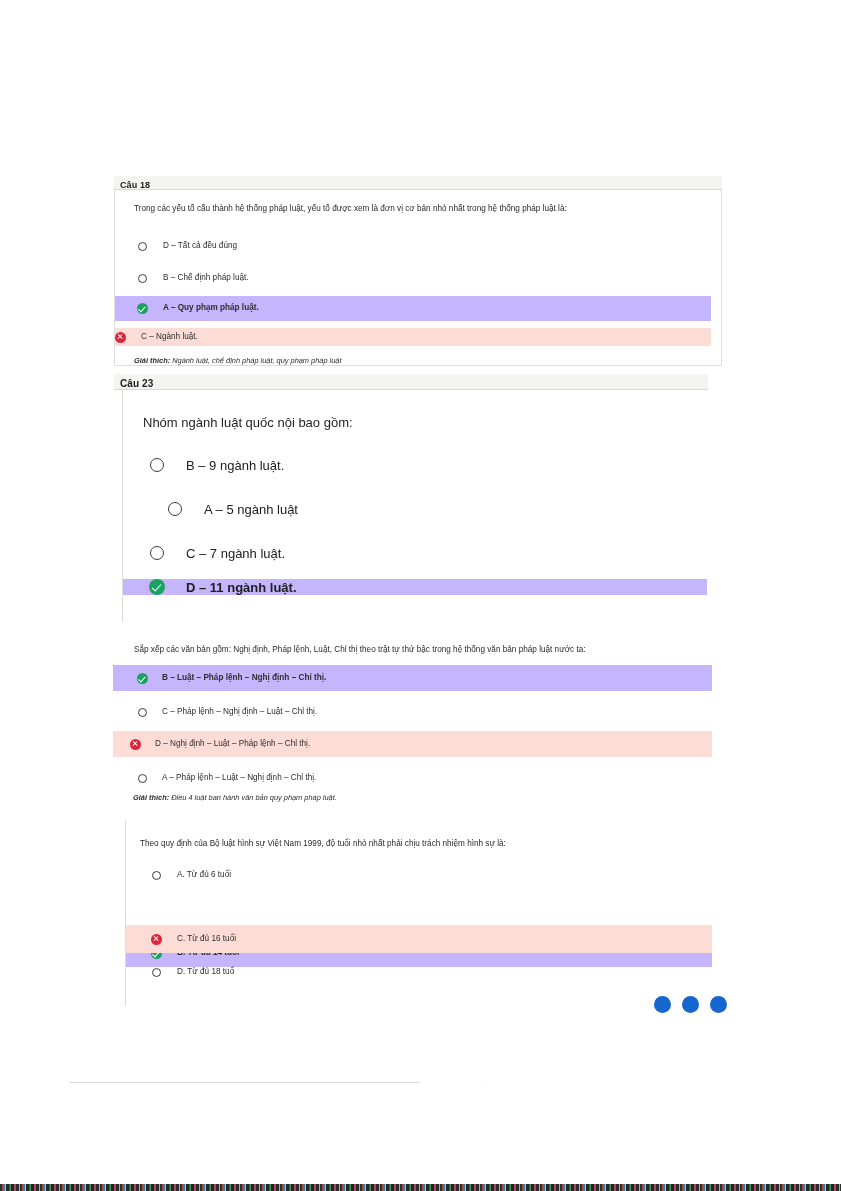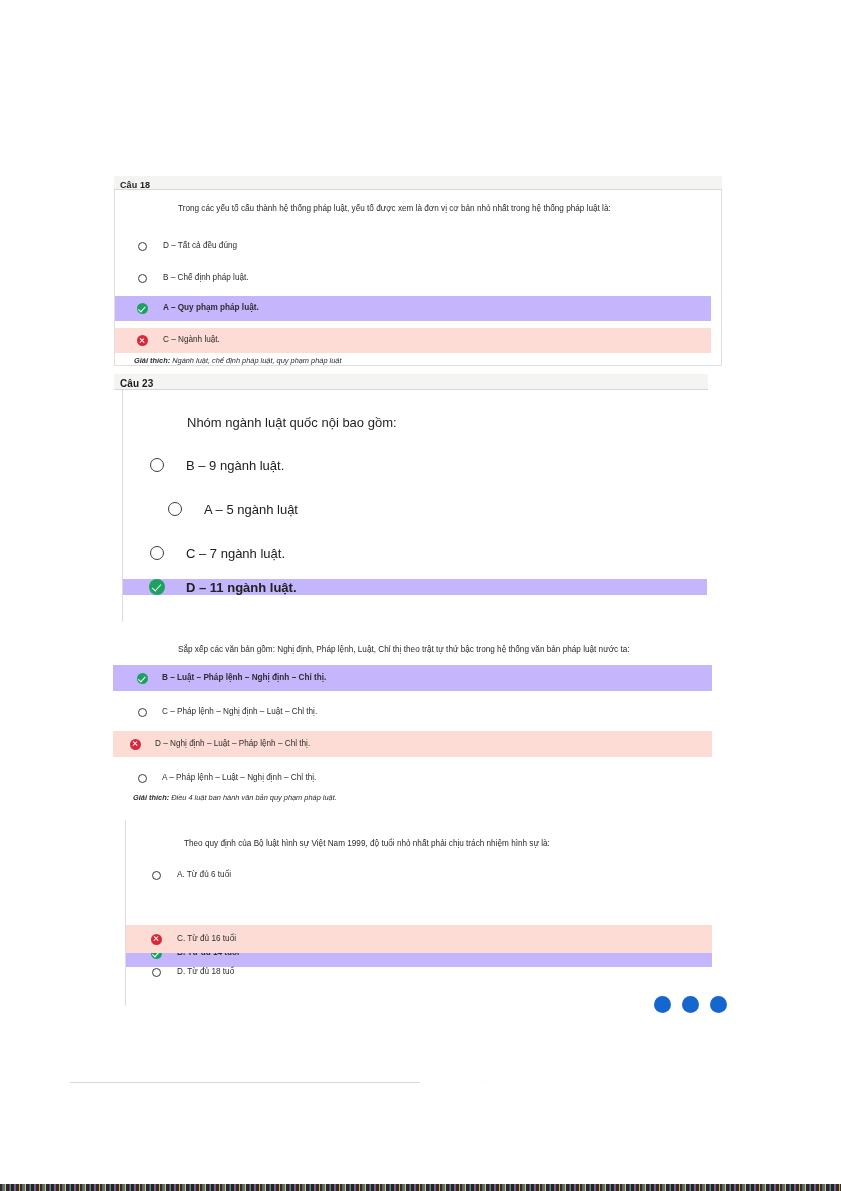--- a/index.html
+++ b/index.html
@@ -40,21 +40,20 @@
     border-left: 1px solid #dcdcd8;
   }
 
   
   .q-text {
     position: absolute;
     font-size: 8.2px;
     color: #2a2a2a;
     line-height: 1.35;
     white-space: nowrap;
-    margin-left: 44px;
   }
   .q-text.big {
     font-size: 13px;
     color: #1f1f1f;
   }
 
   
   .opt {
     position: absolute;
     display: flex;
@@ -192,21 +191,21 @@
   <span class="label" style="margin-left:16px;">D – Tất cả đều đúng</span>
 </div>
 <div class="opt" style="left:115px; top:265px; width:596px; height:26px; padding-left:23px;">
   <span class="radio"></span>
   <span class="label" style="margin-left:16px;">B – Chế định pháp luật.</span>
 </div>
 <div class="opt correct" style="left:115px; top:296px; width:596px; height:25px; padding-left:22px;">
   <span class="badge-ok"></span>
   <span class="label" style="margin-left:15px;">A – Quy phạm pháp luật.</span>
 </div>
-<div class="opt wrong" style="left:115px; top:328px; width:596px; height:25px; padding-left:22px;">
+<div class="opt wrong" style="left:115px; top:328px; width:596px; height:18px; ">
   <span class="badge-no"></span>
   <span class="label" style="margin-left:15px;">C – Ngành luật.</span>
 </div>
 
 <div class="explain" style="left:134px; top:356px;">
   <b>Giải thích:</b><span> Ngành luật, chế định pháp luật, quy phạm pháp luật</span>
 </div>
 
 <div class="card-header" style="left:114px; top:374px; width:594px; height:16px; font-size:10px;">
   <span>Câu 23</span>

